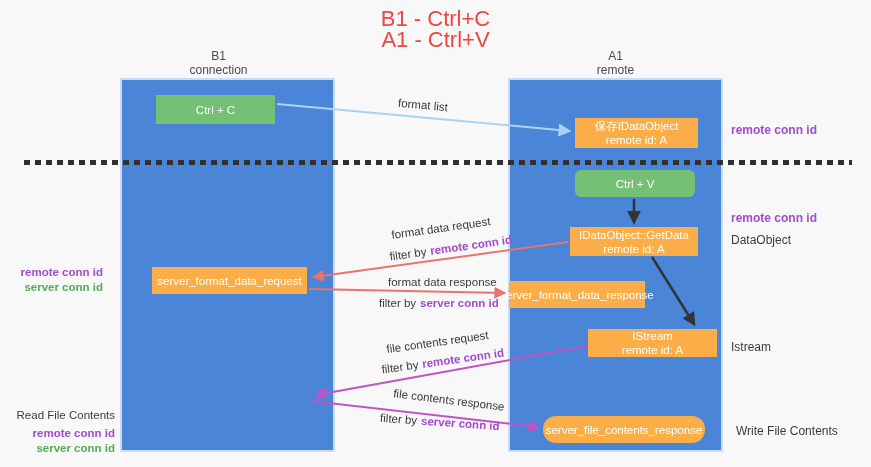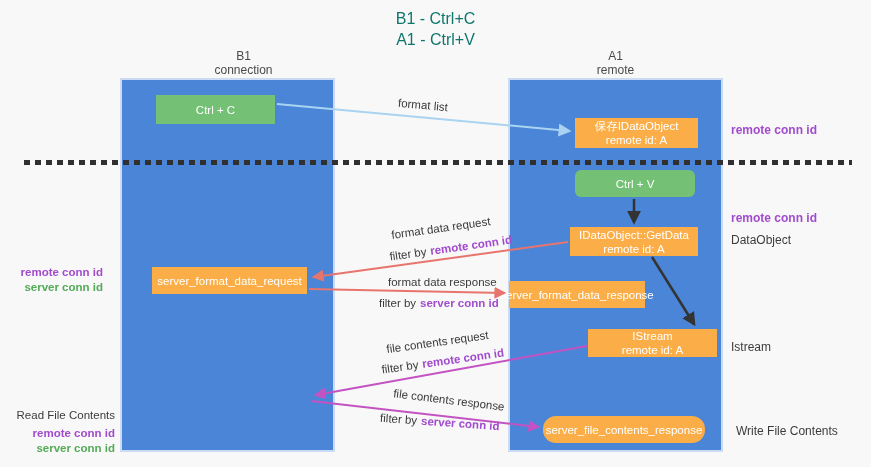--- a/index.html
+++ b/index.html
@@ -5,21 +5,21 @@
   html,body{margin:0;padding:0;}
   body{
     width:871px;height:467px;position:relative;overflow:hidden;
     background:#f8f8f8;
     font-family:"Liberation Sans","DejaVu Sans",sans-serif;
     color:#3c3c3c;
   }
   .stage{position:absolute;inset:0;}
   .title{
     position:absolute;left:0;top:8px;width:871px;text-align:center;
-    font-size:16px;line-height:21px;color:#0f766e;
+    font-size:22px;line-height:21px;color:#ef4444;
   }
   .lane-header{
     position:absolute;top:49px;width:215px;text-align:center;
     font-size:12px;line-height:14px;color:#4a4a4a;
   }
   .lane{
     position:absolute;top:78px;width:215px;height:374px;
     background:#4a85d8;border:2px solid #ccdaf3;box-sizing:border-box;
     z-index:1;
   }
@@ -52,21 +52,21 @@
 </head>
 <body>
 
 <div class="stage">
 
   <div class="title">
     <div>B1 - Ctrl+C</div>
     <div>A1 - Ctrl+V</div>
   </div>
 
-  <div class="lane-header" style="left:136px;">
+  <div class="lane-header" style="left:111px;">
     <div>B1</div>
     <div>connection</div>
   </div>
   <div class="lane-header" style="left:508px;">
     <div>A1</div>
     <div>remote</div>
   </div>
 
   <div class="lane" style="left:120px;"></div>
   <div class="lane" style="left:508px;"></div>

